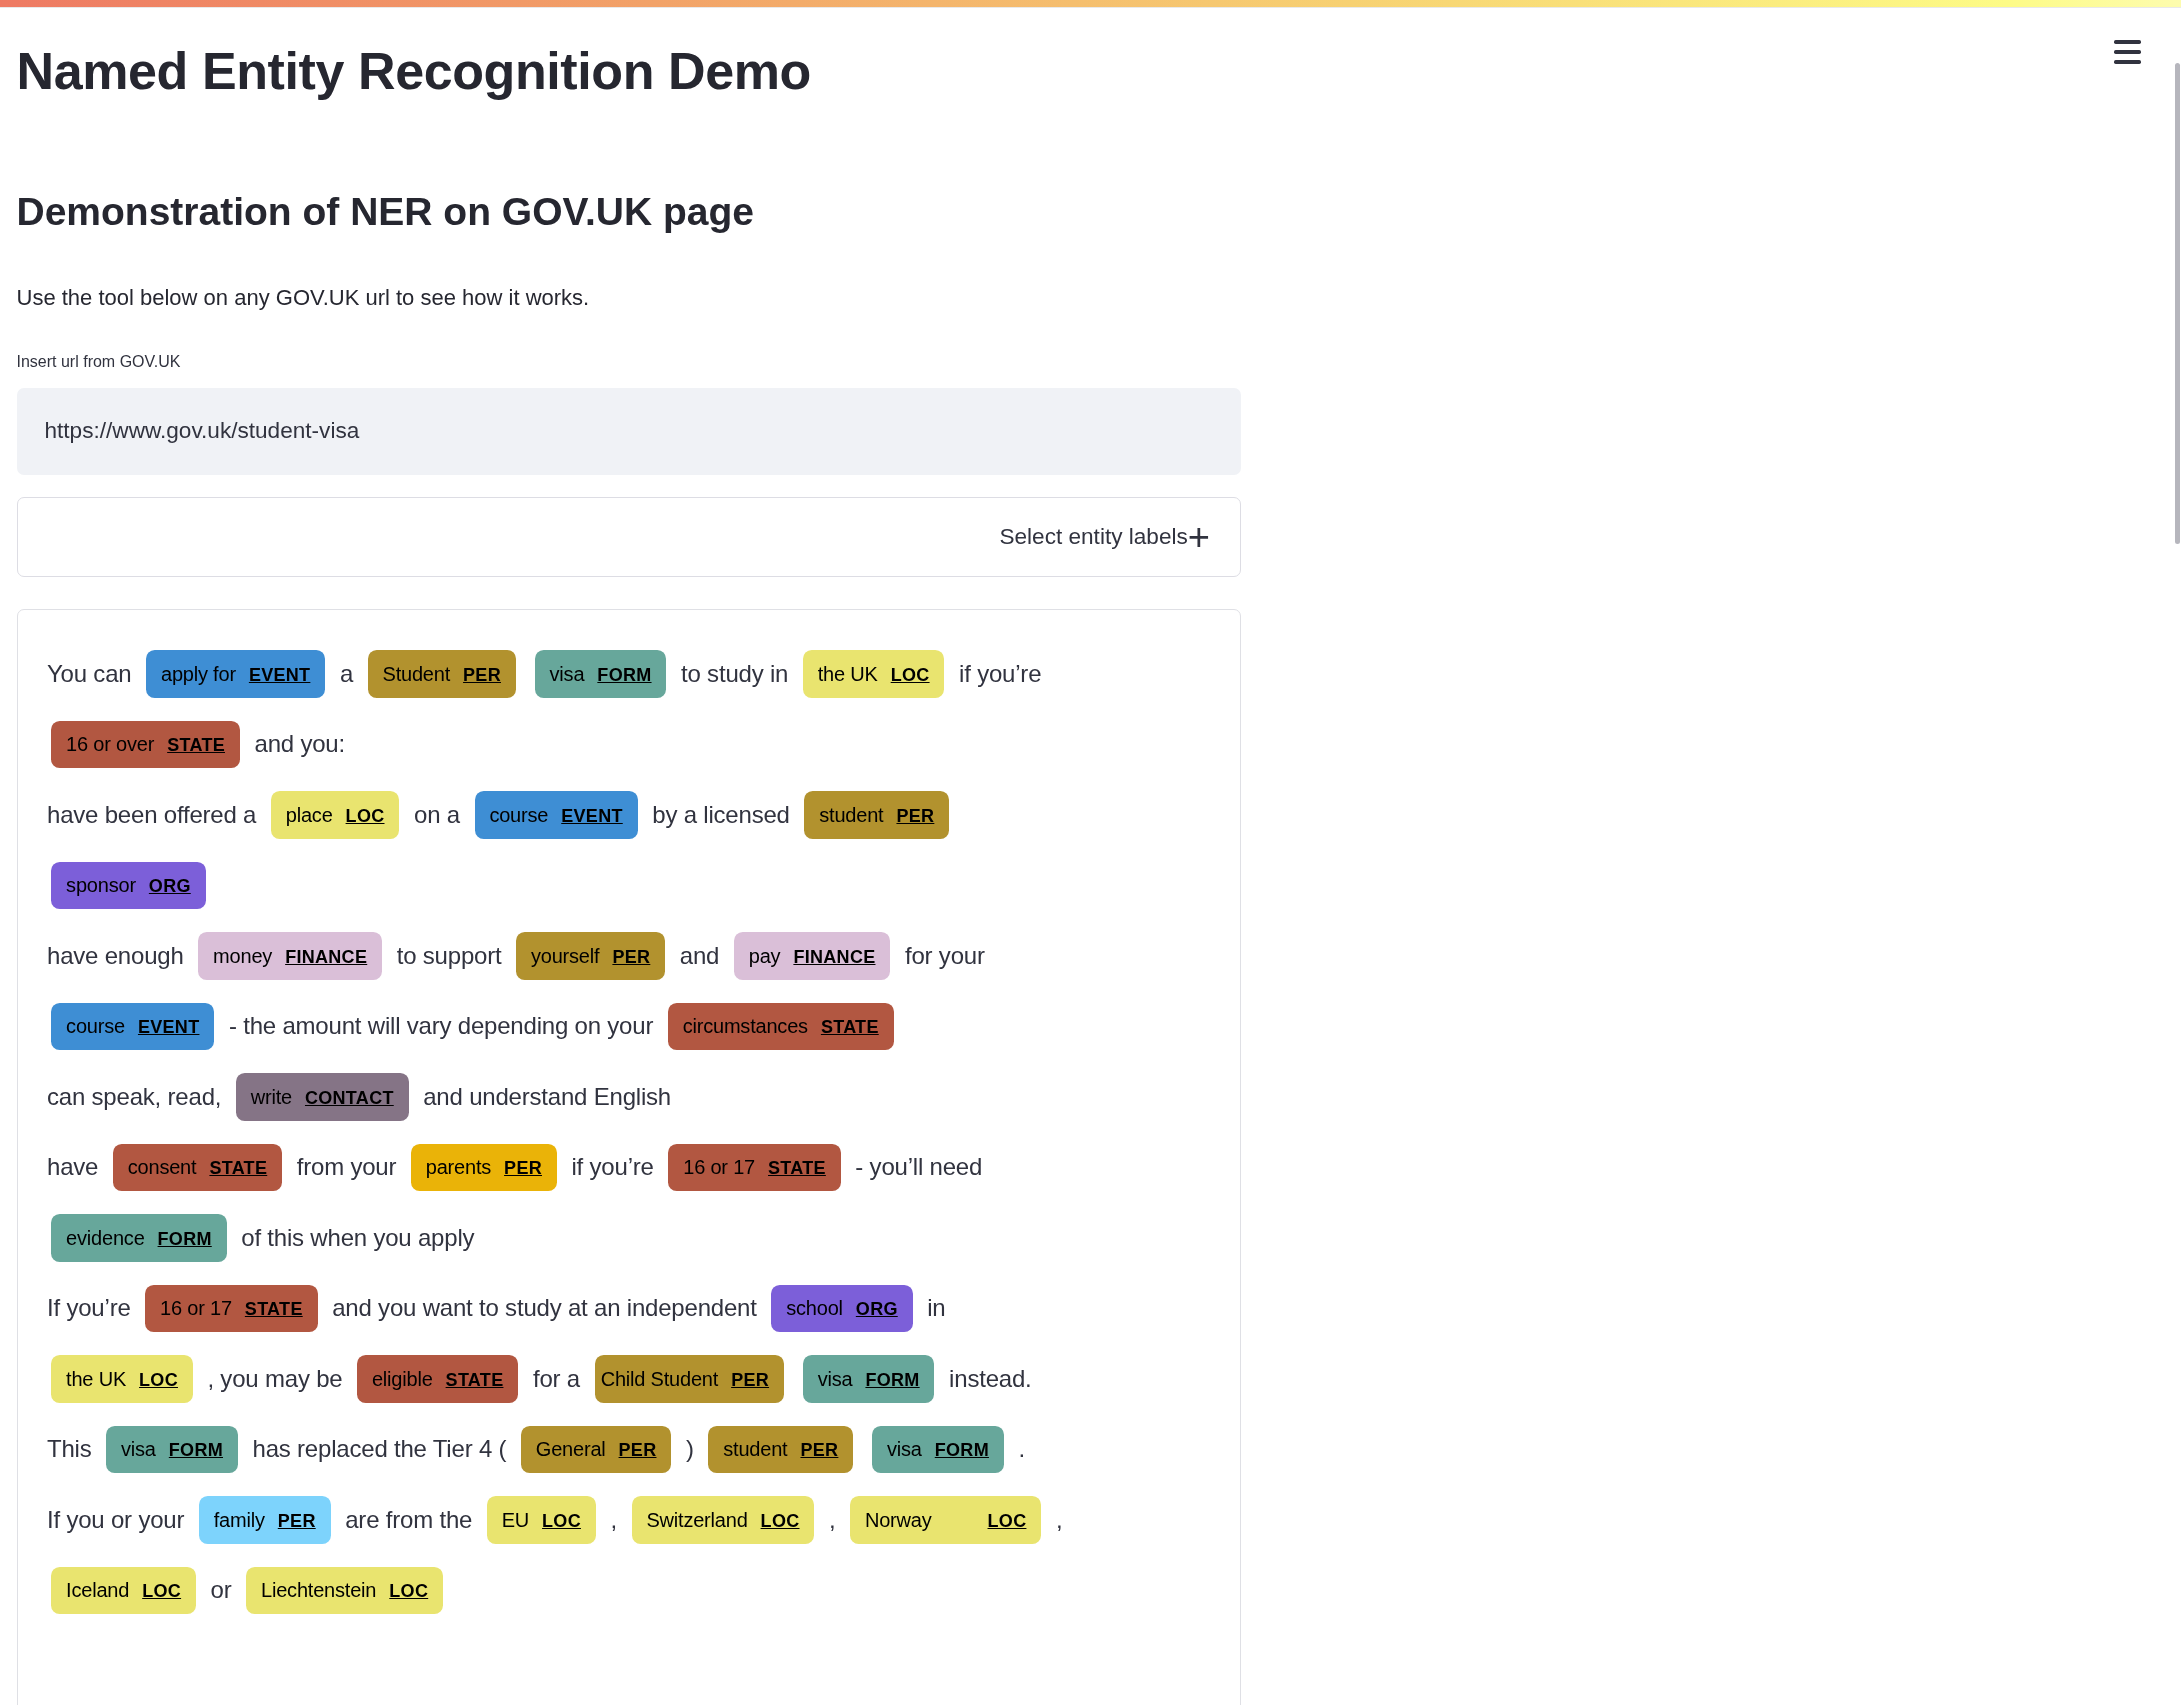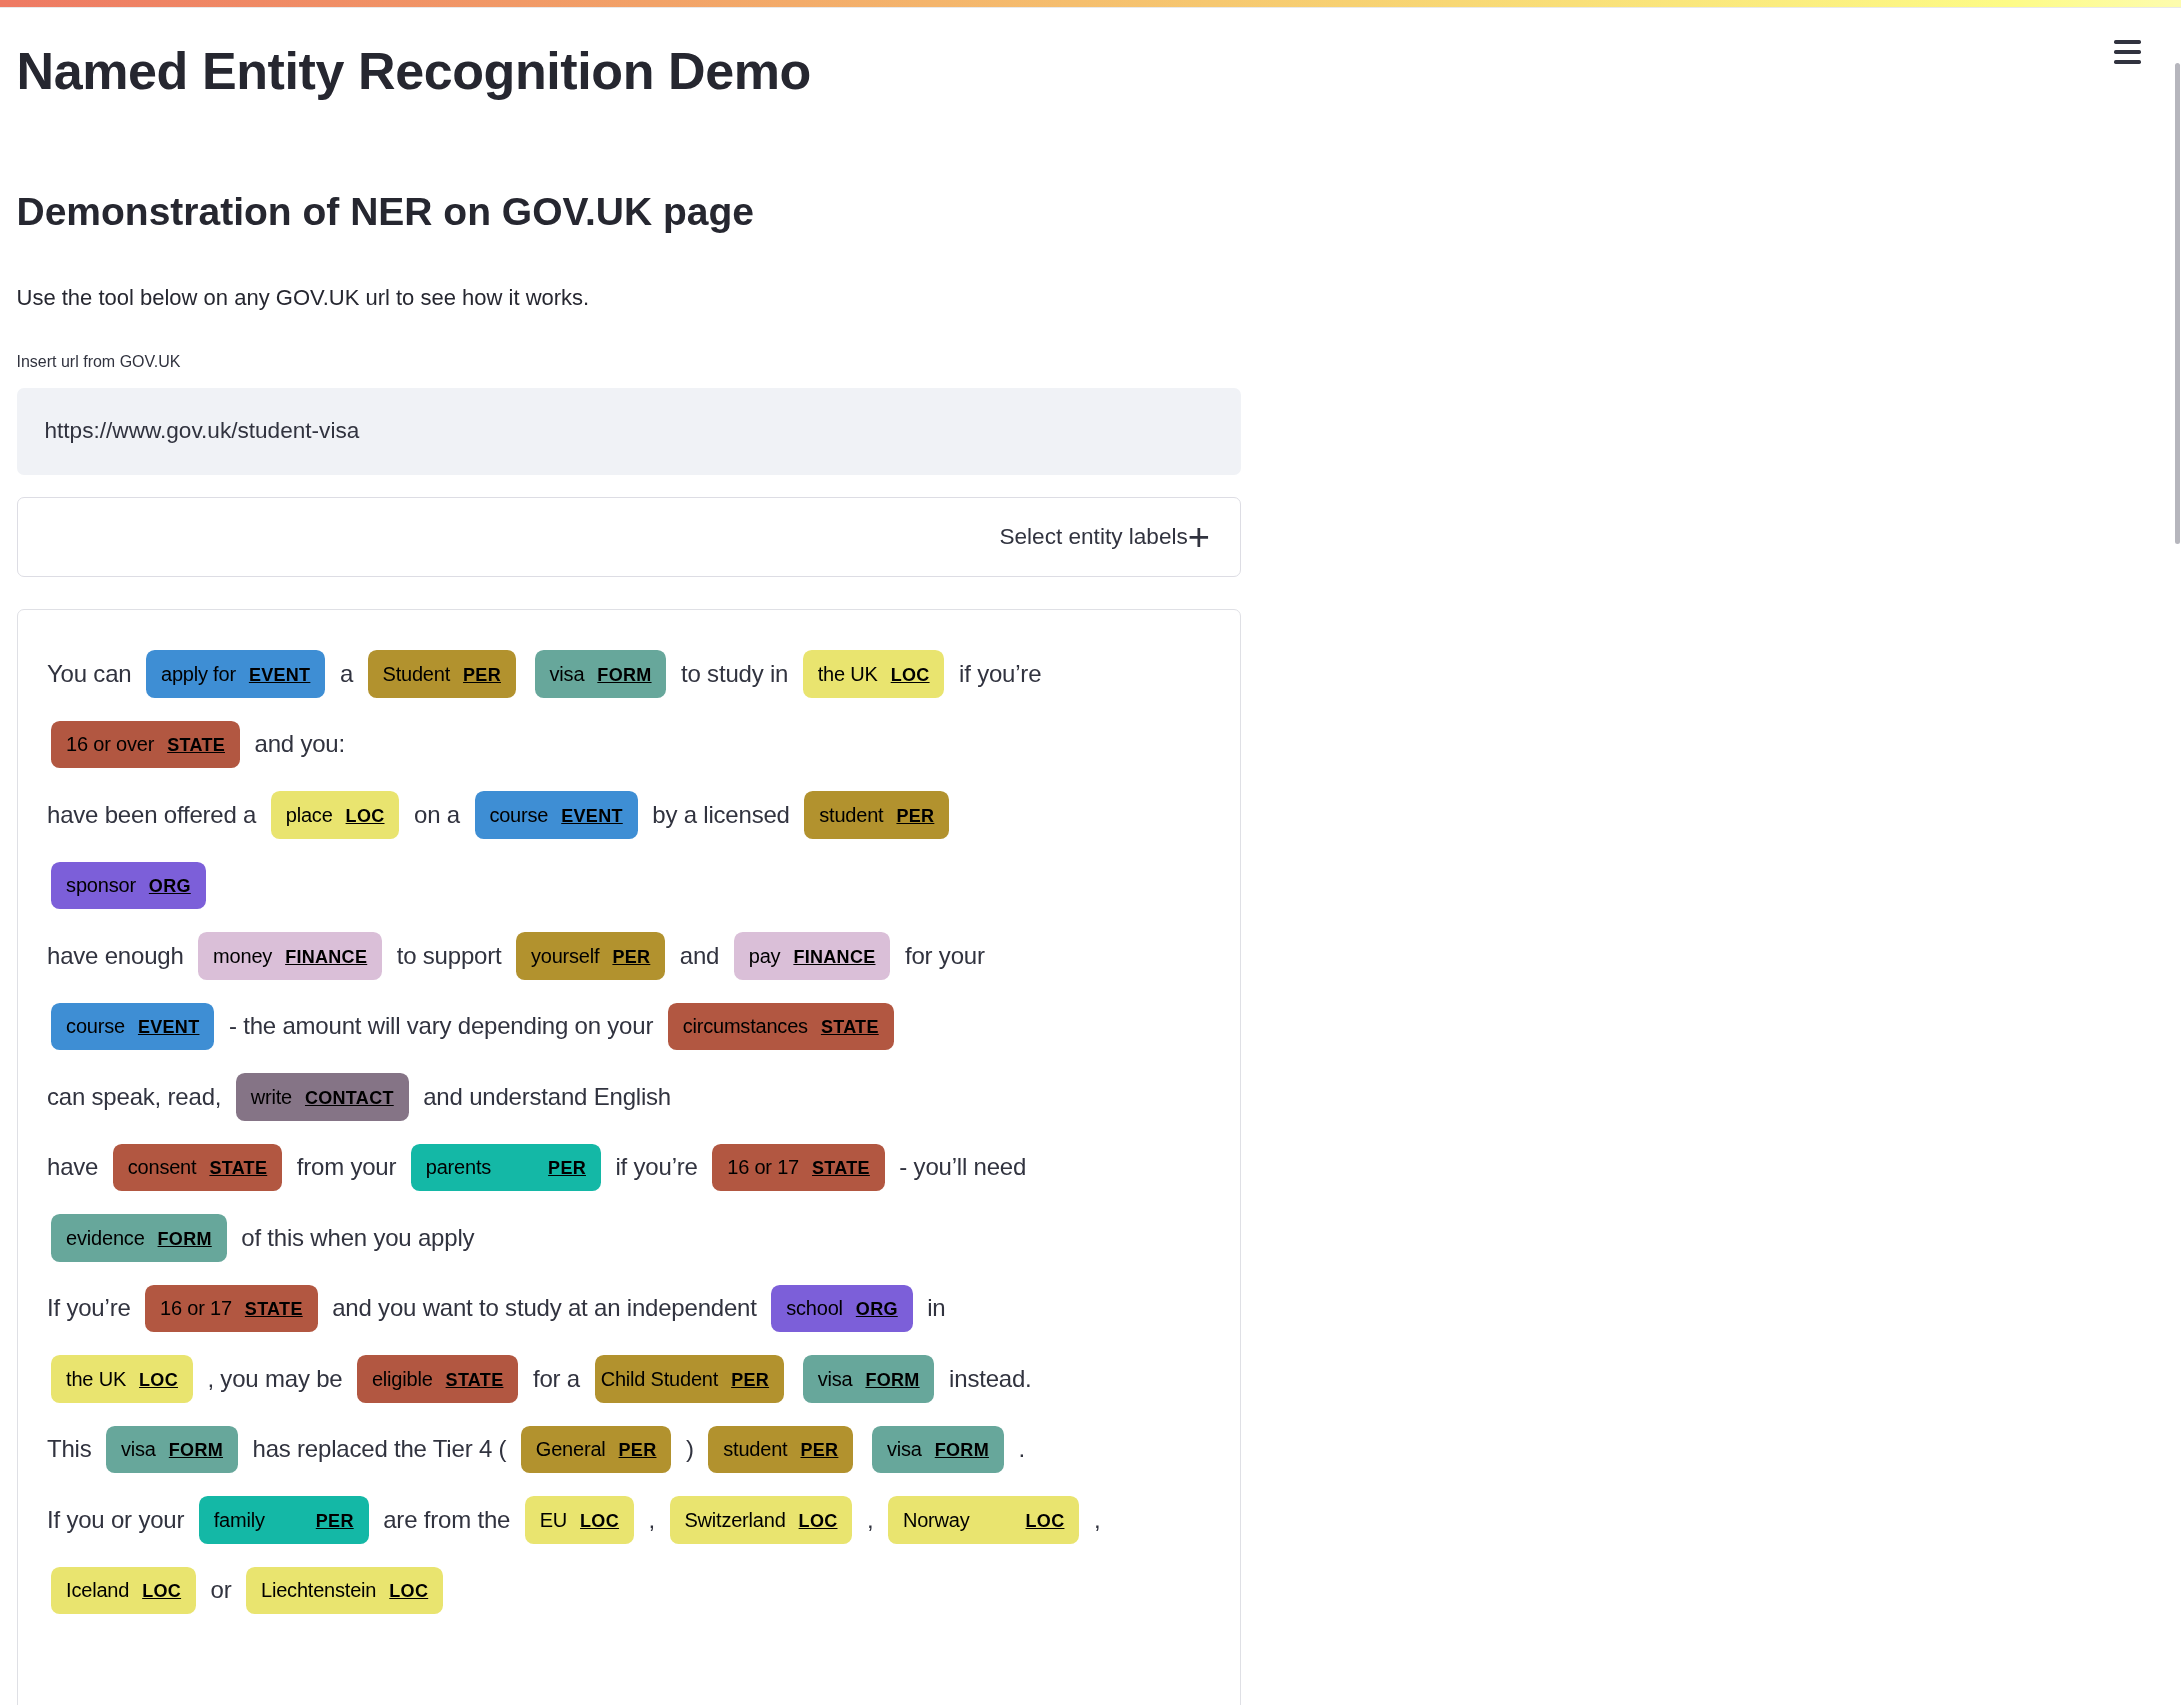--- a/index.html
+++ b/index.html
@@ -218,21 +218,21 @@
         </span>
         <span class="ner-text">and understand English</span>
       </div>
       <div class="ner-line">
         <span class="ner-text">have</span>
         <span class="chip" style="background: rgb(178, 87, 65);">
           <span class="chip-word">consent</span>
           <span class="chip-label">STATE</span>
         </span>
         <span class="ner-text">from your</span>
-        <span class="chip" style="background: #14b8a6; gap: 44px;">
+        <span class="chip" style="background: #eab308;">
           <span class="chip-word">parents</span>
           <span class="chip-label">PER</span>
         </span>
         <span class="ner-text">if you’re</span>
         <span class="chip" style="background: rgb(178, 87, 65);">
           <span class="chip-word">16 or 17</span>
           <span class="chip-label">STATE</span>
         </span>
         <span class="ner-text">- you’ll need</span>
       </div>
@@ -294,21 +294,21 @@
           <span class="chip-label">PER</span>
         </span>
         <span class="chip" style="background: rgb(103, 167, 155);">
           <span class="chip-word">visa</span>
           <span class="chip-label">FORM</span>
         </span>
         <span class="ner-text">.</span>
       </div>
       <div class="ner-line">
         <span class="ner-text">If you or your</span>
-        <span class="chip" style="background: #14b8a6; gap: 38px;">
+        <span class="chip" style="background: #7dd3fc;">
           <span class="chip-word">family</span>
           <span class="chip-label">PER</span>
         </span>
         <span class="ner-text">are from the</span>
         <span class="chip" style="background: rgb(233, 228, 111);">
           <span class="chip-word">EU</span>
           <span class="chip-label">LOC</span>
         </span>
         <span class="ner-text">,</span>
         <span class="chip" style="background: rgb(233, 228, 111);">

